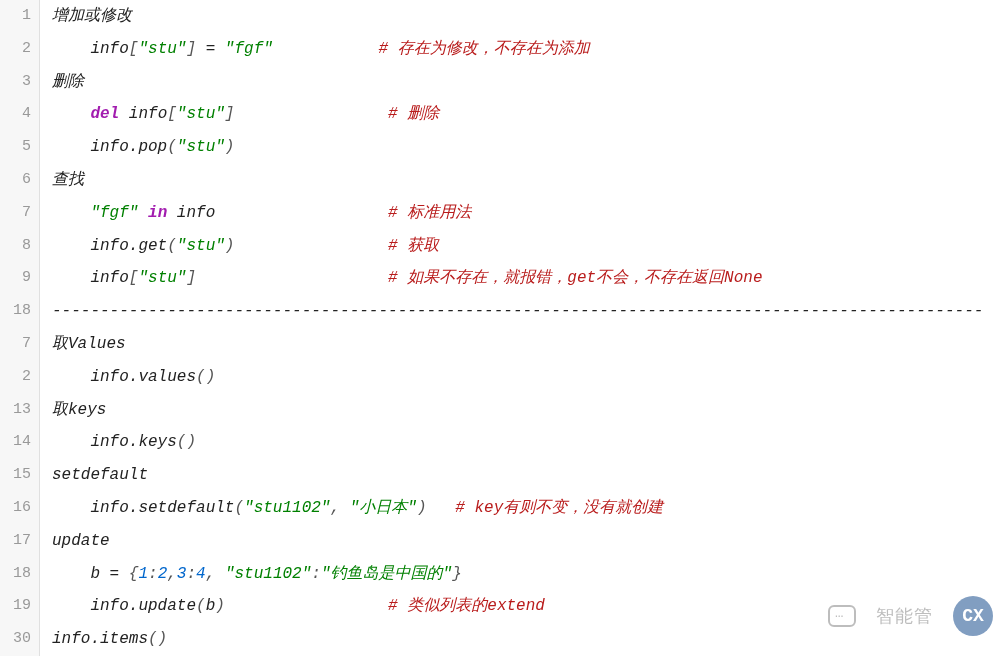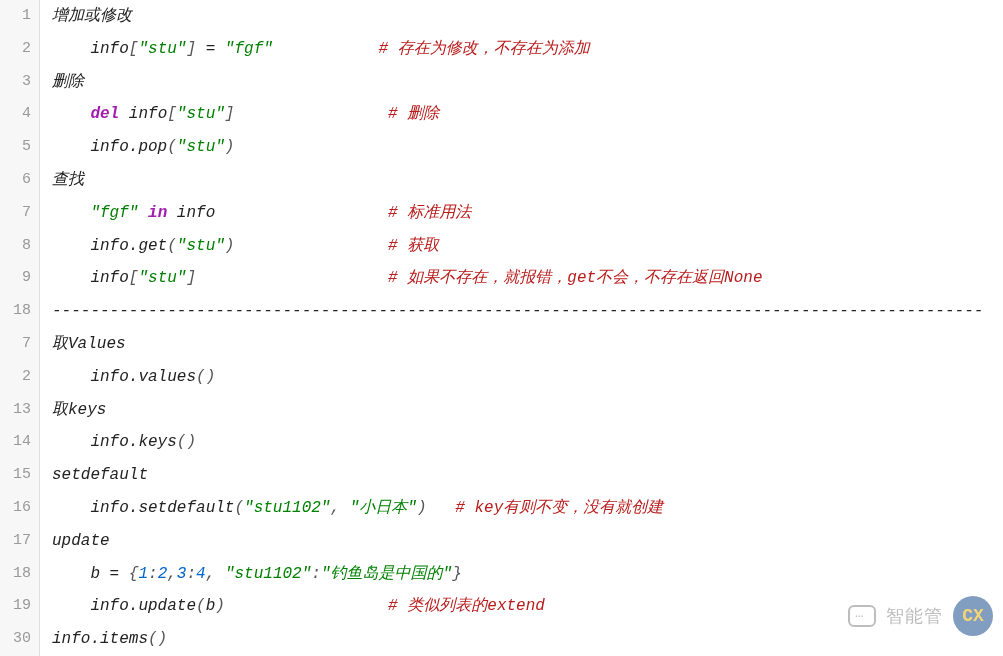--- a/index.html
+++ b/index.html
@@ -37,30 +37,30 @@
     .cmt  { color: #b91c1c; }
     .punc { color: #555; }
     .id   { color: #222; }
     .watermark {
       position: fixed;
       right: 10px;
       bottom: 20px;
       opacity: 0.55;
       display: flex;
       align-items: center;
-      gap: 10px;
+      gap: 20px;
       pointer-events: none;
     }
     .bubble {
       width: 28px; height: 22px; border: 2px solid #888; border-radius: 6px; position: relative;
     }
     .bubble::after { content:'…'; position:absolute; top:-2px; left:5px; color:#888; font-size:14px;}
     .wm-text { color: #888; font-size: 18px; letter-spacing: 1px; }
     .logo-circle {
-      width: 40px; height: 40px; border-radius: 50%; background: #1b4f8f; color:#eab308;
+      width: 40px; height: 40px; border-radius: 50%; background: #1b4f8f; color:#ffffff;
       display:flex; align-items:center; justify-content:center; font-weight:bold; font-size:18px;
     }
   </style>
 </head>
 <body>
 
 <div class="gutter">
     <div class="gl">1</div>
     <div class="gl">2</div>
     <div class="gl">3</div>

